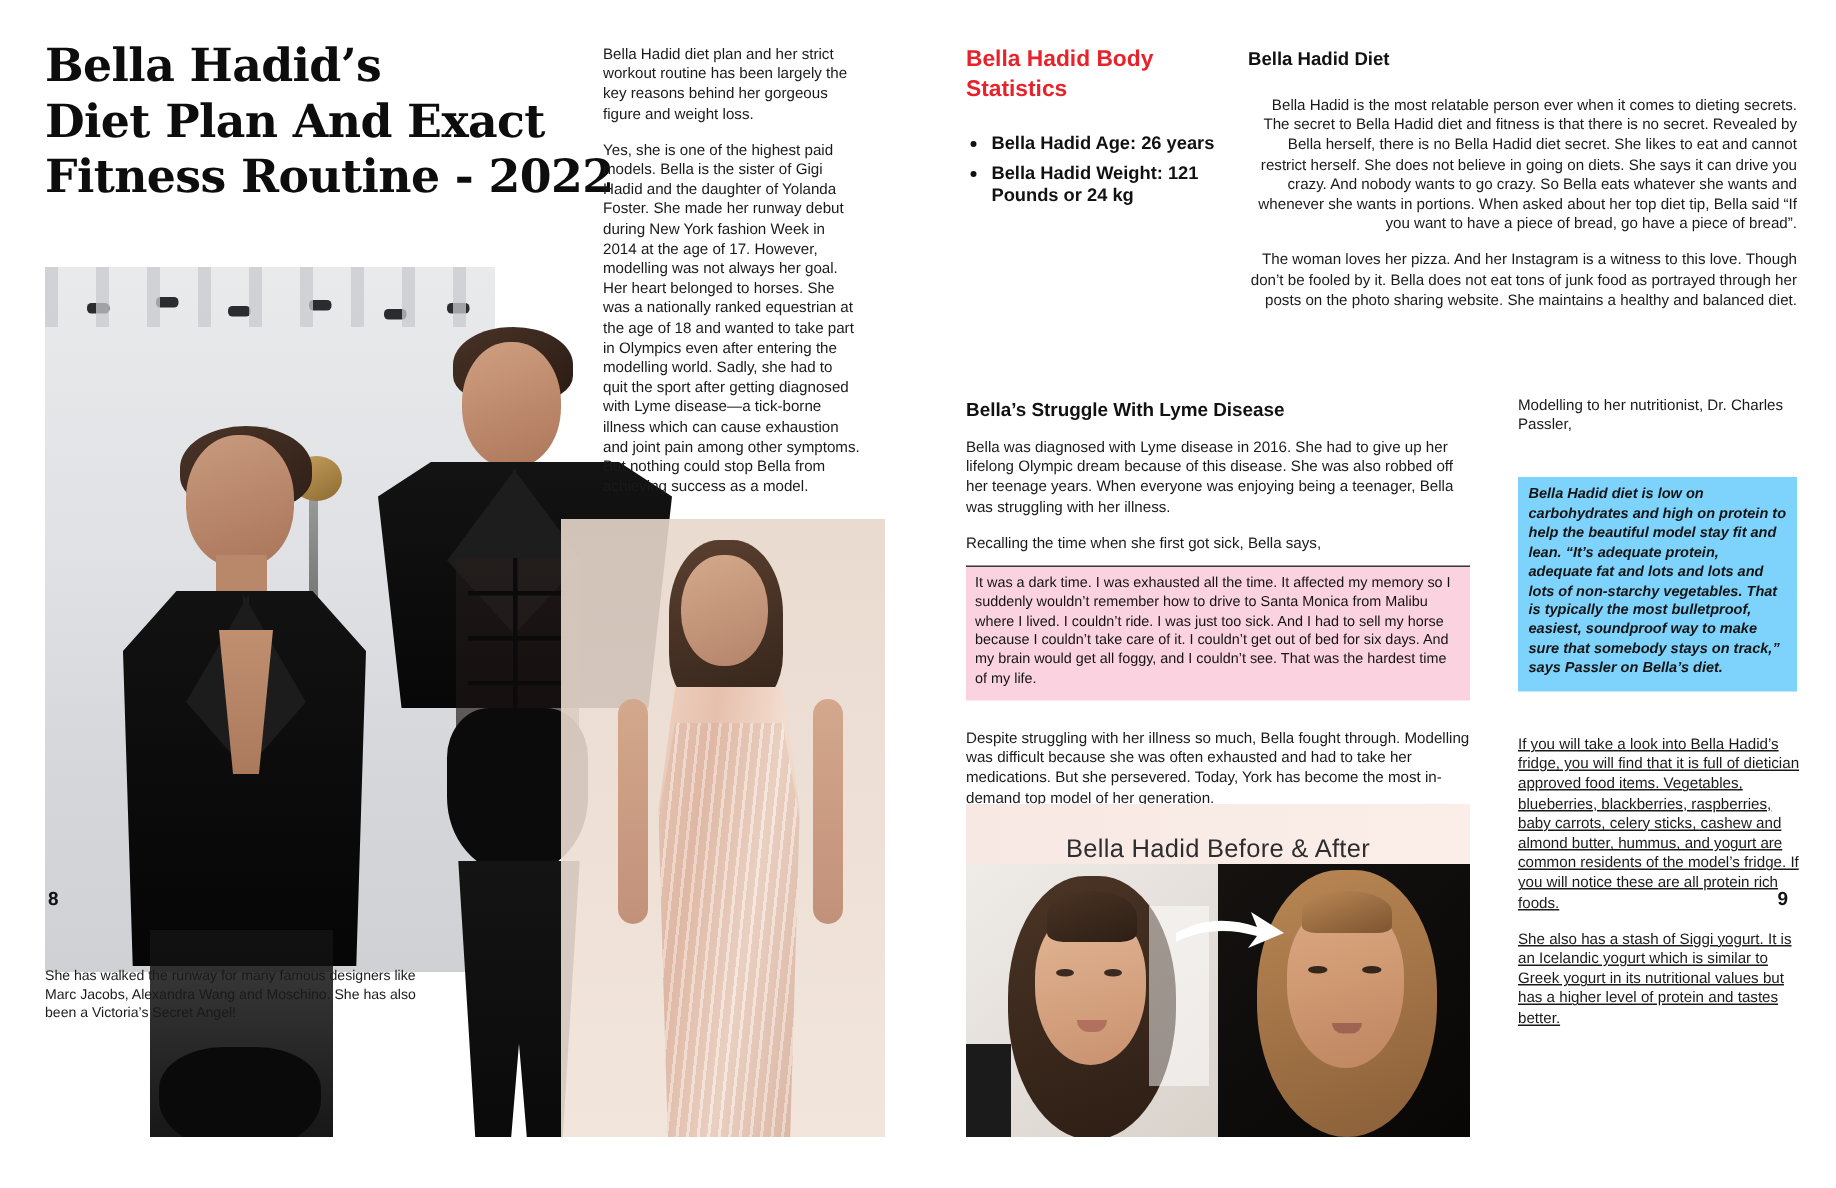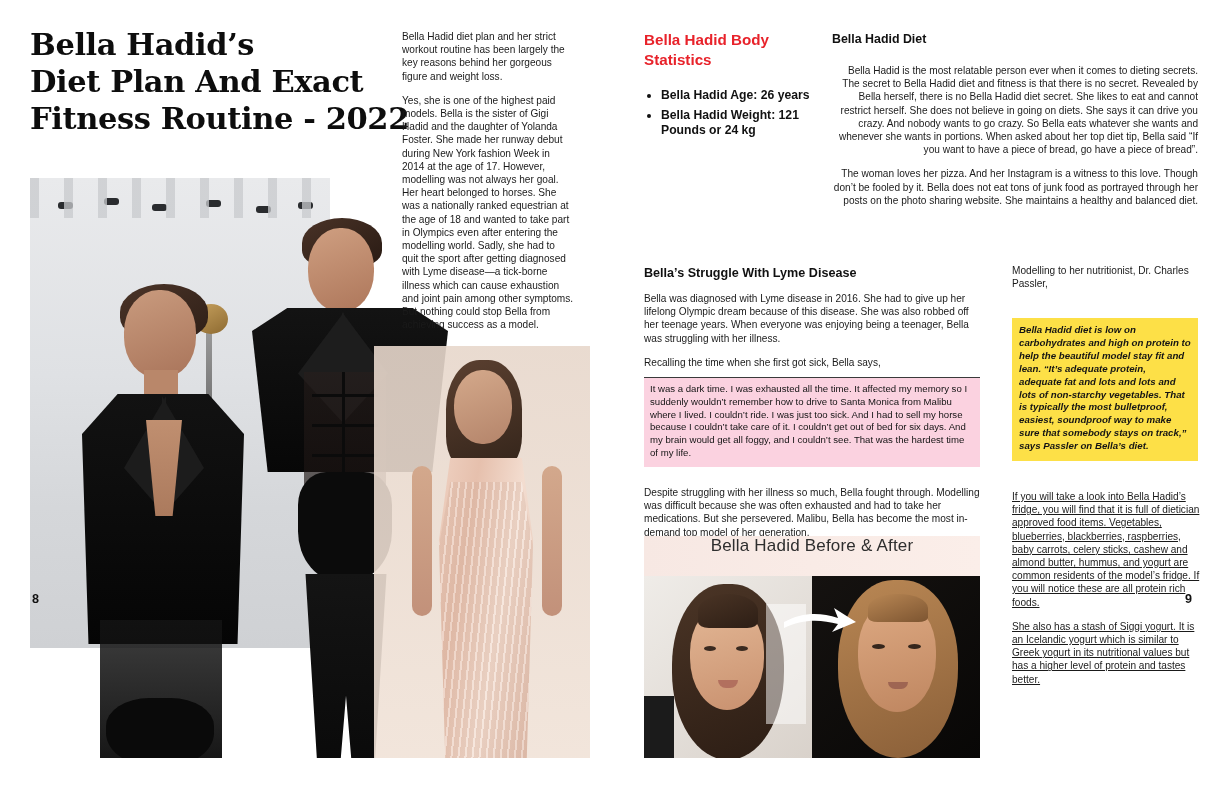--- a/index.html
+++ b/index.html
@@ -111,33 +111,33 @@
   .lyme-body{position:absolute;left:644px;top:292px;width:336px;}
 
   .quote-box{position:absolute;left:644px;top:377px;width:336px;
      background:#fbd2e0;border-top:1.4px solid #3a3a3a;padding:5px 6px 7px 6px;box-sizing:border-box;}
   .quote-box p{margin:0;font-size:9.6px;line-height:12.8px;color:#141414;}
 
   .lyme-body2{position:absolute;left:644px;top:486px;width:336px;}
 
   .ba-banner{position:absolute;left:644px;top:536px;width:336px;height:40px;
      background:linear-gradient(90deg,#f7e8e3,#fbeee9);
-     display:flex;align-items:flex-start;justify-content:center;}
+     display:flex;align-items:flex-end;justify-content:center;}
   .ba-banner span{font-size:17px;color:#2e2e2e;letter-spacing:.2px;}
 
   .ba-photos{position:absolute;left:644px;top:576px;width:336px;height:182px;display:flex;overflow:hidden;}
   .ba-half{position:relative;width:50%;height:100%;overflow:hidden;}
   .ba-left{background:linear-gradient(140deg,#efece8,#d9d2cb);}
   .ba-right{background:linear-gradient(140deg,#151210,#080706);}
   .face{position:absolute;border-radius:46% 46% 50% 50%;}
   .arrow-wrap{position:absolute;left:0;top:0;width:336px;height:182px;pointer-events:none;}
 
   .nutri-intro{position:absolute;left:1012px;top:264px;width:186px;}
   .nutri-box{position:absolute;left:1012px;top:318px;width:186px;
-     background:#fde047;padding:6px 7px 8px 7px;box-sizing:border-box;}
+     background:#7dd3fc;padding:6px 7px 8px 7px;box-sizing:border-box;}
   .nutri-box p{margin:0;font-style:italic;font-weight:600;font-size:9.7px;line-height:12.9px;color:#141414;}
   .fridge-col{position:absolute;left:1012px;top:490px;width:188px;text-decoration:underline;}
 
   .pageno{position:absolute;bottom:26px;font-size:12.6px;font-weight:700;color:#111;}
   .pageno.left{left:32px;}
   .pageno.right{right:32px;}
 </style>
 </head>
 <body>
 
@@ -194,20 +194,21 @@
       <div class="hair"></div>
         <div class="head"></div>
       <div class="dress"></div>
         <div class="ruche"></div>
       <div class="armL"></div>
         <div class="armR"></div>
     </div>
 
   </div>
 
+  <div class="photo-caption">She has walked the runway for many famous designers like Marc Jacobs, Alexandra Wang and Moschino. She has also been a Victoria’s Secret Angel!</div>
 
   <div class="intro-col body-text">
     <p>Bella Hadid diet plan and her strict workout routine has been largely the key reasons behind her gorgeous figure and weight loss.</p>
     <p>Yes, she is one of the highest paid models. Bella is the sister of Gigi Hadid and the daughter of Yolanda Foster. She made her runway debut during New York fashion Week in 2014 at the age of 17. However, modelling was not always her goal. Her heart belonged to horses. She was a nationally ranked equestrian at the age of 18 and wanted to take part in Olympics even after entering the modelling world. Sadly, she had to quit the sport after getting diagnosed with Lyme disease—a tick-borne illness which can cause exhaustion and joint pain among other symptoms. But nothing could stop Bella from achieving success as a model.</p>
   </div>
 
   <div class="pageno left">8</div>
 
   <div class="stats-head">Bella Hadid Body Statistics</div>
 
@@ -226,21 +227,21 @@
   <div class="lyme-body body-text">
     <p>Bella was diagnosed with Lyme disease in 2016. She had to give up her lifelong Olympic dream because of this disease. She was also robbed off her teenage years. When everyone was enjoying being a teenager, Bella was struggling with her illness.</p>
     <p style="margin-bottom:16px">Recalling the time when she first got sick, Bella says,</p>
   </div>
 
   <div class="quote-box">
     <p>It was a dark time. I was exhausted all the time. It affected my memory so I suddenly wouldn’t remember how to drive to Santa Monica from Malibu where I lived. I couldn’t ride. I was just too sick. And I had to sell my horse because I couldn’t take care of it. I couldn’t get out of bed for six days. And my brain would get all foggy, and I couldn’t see. That was the hardest time of my life.</p>
   </div>
 
   <div class="lyme-body2 body-text">
-    <p>Despite struggling with her illness so much, Bella fought through. Modelling was difficult because she was often exhausted and had to take her medications. But she persevered. Malibu, Bella has become the most in-demand top model of her generation.</p>
+    <p>Despite struggling with her illness so much, Bella fought through. Modelling was difficult because she was often exhausted and had to take her medications. But she persevered. Today, York has become the most in-demand top model of her generation.</p>
   </div>
 
   <div class="ba-banner">
     <span>Bella Hadid Before &amp; After</span>
   </div>
 
   <div class="ba-photos">
     <div class="ba-half ba-left">
       <div class="face" style="left:28px;top:8px;width:112px;height:176px;
            background:linear-gradient(160deg,#4b3526,#2c1d14);"></div>

